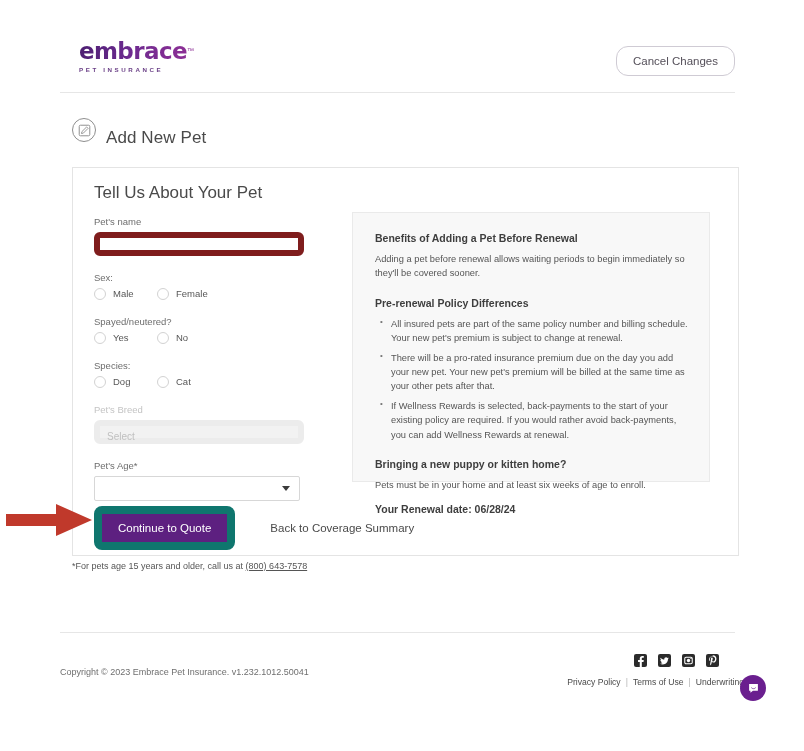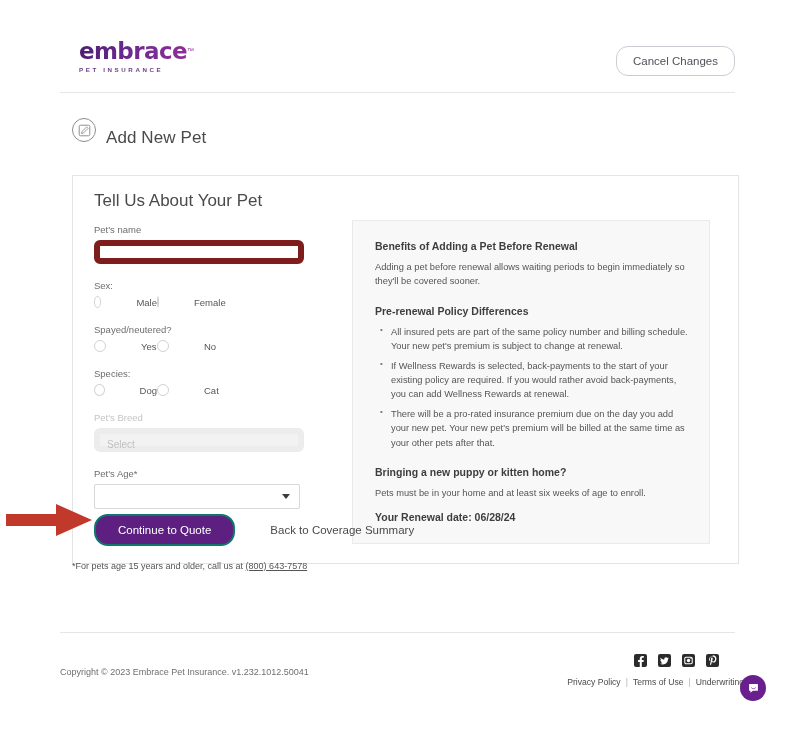--- a/index.html
+++ b/index.html
@@ -50,21 +50,21 @@
   .title-icon {
     width:24px; height:24px; border:1.3px solid #8e8e8e; border-radius:50%;
     display:flex; align-items:center; justify-content:center;
   }
   .page-title {
     font-size: 17px; color:#4a4a4a; font-weight:400; letter-spacing:0.1px;margin-top:16px;
   }
 
   
   .card {
-    position:absolute; left:72px; top:175px; width:667px; height:389px;
+    position:absolute; left:72px; top:167px; width:667px; height:389px;
     background:#fff; border:1px solid #e4e4e4;
   }
   .card-title {
     position:absolute; left:21px; top:15px;
     font-size:17px; color:#4a4a4a; font-weight:400;
   }
 
   
   .form { position:absolute; left:21px; top:48px; width:235px; }
   .field-label { font-size:9.5px; color:#6d6d6d; margin-bottom:5px; }
@@ -79,50 +79,50 @@
     width:206px; height:25px; border:1px solid #d7d7d7; border-radius:2px;
     background:#fff; position:relative;
   }
   .caret {
     position:absolute; right:9px; top:9px;
     width:0;height:0;border-left:4px solid transparent;border-right:4px solid transparent;
     border-top:5px solid #3b3b3b;
   }
   .spacer-sm { height:16px; }
   .radio-row { display:flex; margin-top:2px; }
-  .radio-item { display:flex; align-items:center; width:63px;gap:28px; }
+  .radio-item { display:flex; width:63px; }
   .radio-dot {
     width:12px;height:12px;border:1px solid #d2d2d2;border-radius:50%;
     background:#fff; margin-right:7px;
   }
   .radio-label { font-size:9.5px; color:#575757; }
 
   
   .info {
-    position:absolute; left:279px; top:44px; width:358px; height:324px;
+    position:absolute; left:279px; top:44px; width:358px; height:270px;
     background:#f8f8f8; border:1px solid #eaeaea; padding:19px 20px 0 22px;
   }
   .info h4 { font-size:10.5px; color:#3e3e3e; font-weight:700; margin:0 0 8px 0; }
   .info h4.sp { margin-top:16px; }
   .info p { font-size:9.3px; color:#555; line-height:1.55; margin:0 0 2px 0; }
   .info ul { margin:4px 0 0 0; padding-left:16px; }
   .info li {
     font-size:9.3px; color:#555; line-height:1.55; margin-bottom:5px;
     list-style: none; position:relative;
   }
   .info li:before {
     content:"\2022"; position:absolute; left:-11px; top:-1px; color:#777; font-size:8px;
   }
   .renewal { font-size:10.5px; color:#3e3e3e; font-weight:700; margin-top:11px; }
 
   
   .actions { position:absolute; left:21px; top:338px; display:flex; align-items:center; }
   .primary-btn {
-    background:#5d2080; color:#fff; font-size:11.5px; padding:8px 22px;
-    border:2px solid #0f766e; border-radius:14px; cursor:pointer; white-space:nowrap;
+    background:#5d2080; color:#fff; font-size:11.5px; padding:8px 16px;
+    border:8px solid #0f766e; border-radius:8px; cursor:pointer; white-space:nowrap;
   }
   .link-btn {
     margin-left:35px; font-size:11.5px; color:#4a4a4a; cursor:pointer; white-space:nowrap;
   }
 
   
   .arrow-anno { position:absolute; left:4px; top:500px; }
 
   
   .footnote {
@@ -238,22 +238,22 @@
         <span class="caret"></span>
       </div>
     </div>
 
     <div class="info">
       <h4>Benefits of Adding a Pet Before Renewal</h4>
       <p>Adding a pet before renewal allows waiting periods to begin immediately so they'll be covered sooner.</p>
       <h4 class="sp">Pre-renewal Policy Differences</h4>
       <ul>
         <li>All insured pets are part of the same policy number and billing schedule. Your new pet's premium is subject to change at renewal.</li>
+        <li>There will be a pro-rated insurance premium due on the day you add your new pet. Your new pet's premium will be billed at the same time as your other pets after that.</li>
         <li>If Wellness Rewards is selected, back-payments to the start of your existing policy are required. If you would rather avoid back-payments, you can add Wellness Rewards at renewal.</li>
-        <li>There will be a pro-rated insurance premium due on the day you add your new pet. Your new pet's premium will be billed at the same time as your other pets after that.</li>
       </ul>
       <h4 class="sp">Bringing a new puppy or kitten home?</h4>
       <p>Pets must be in your home and at least six weeks of age to enroll.</p>
       <div class="renewal">Your Renewal date: 06/28/24</div>
     </div>
 
     <div class="actions">
       <div class="primary-btn">Continue to Quote</div>
       <div class="link-btn">Back to Coverage Summary</div>
     </div>

